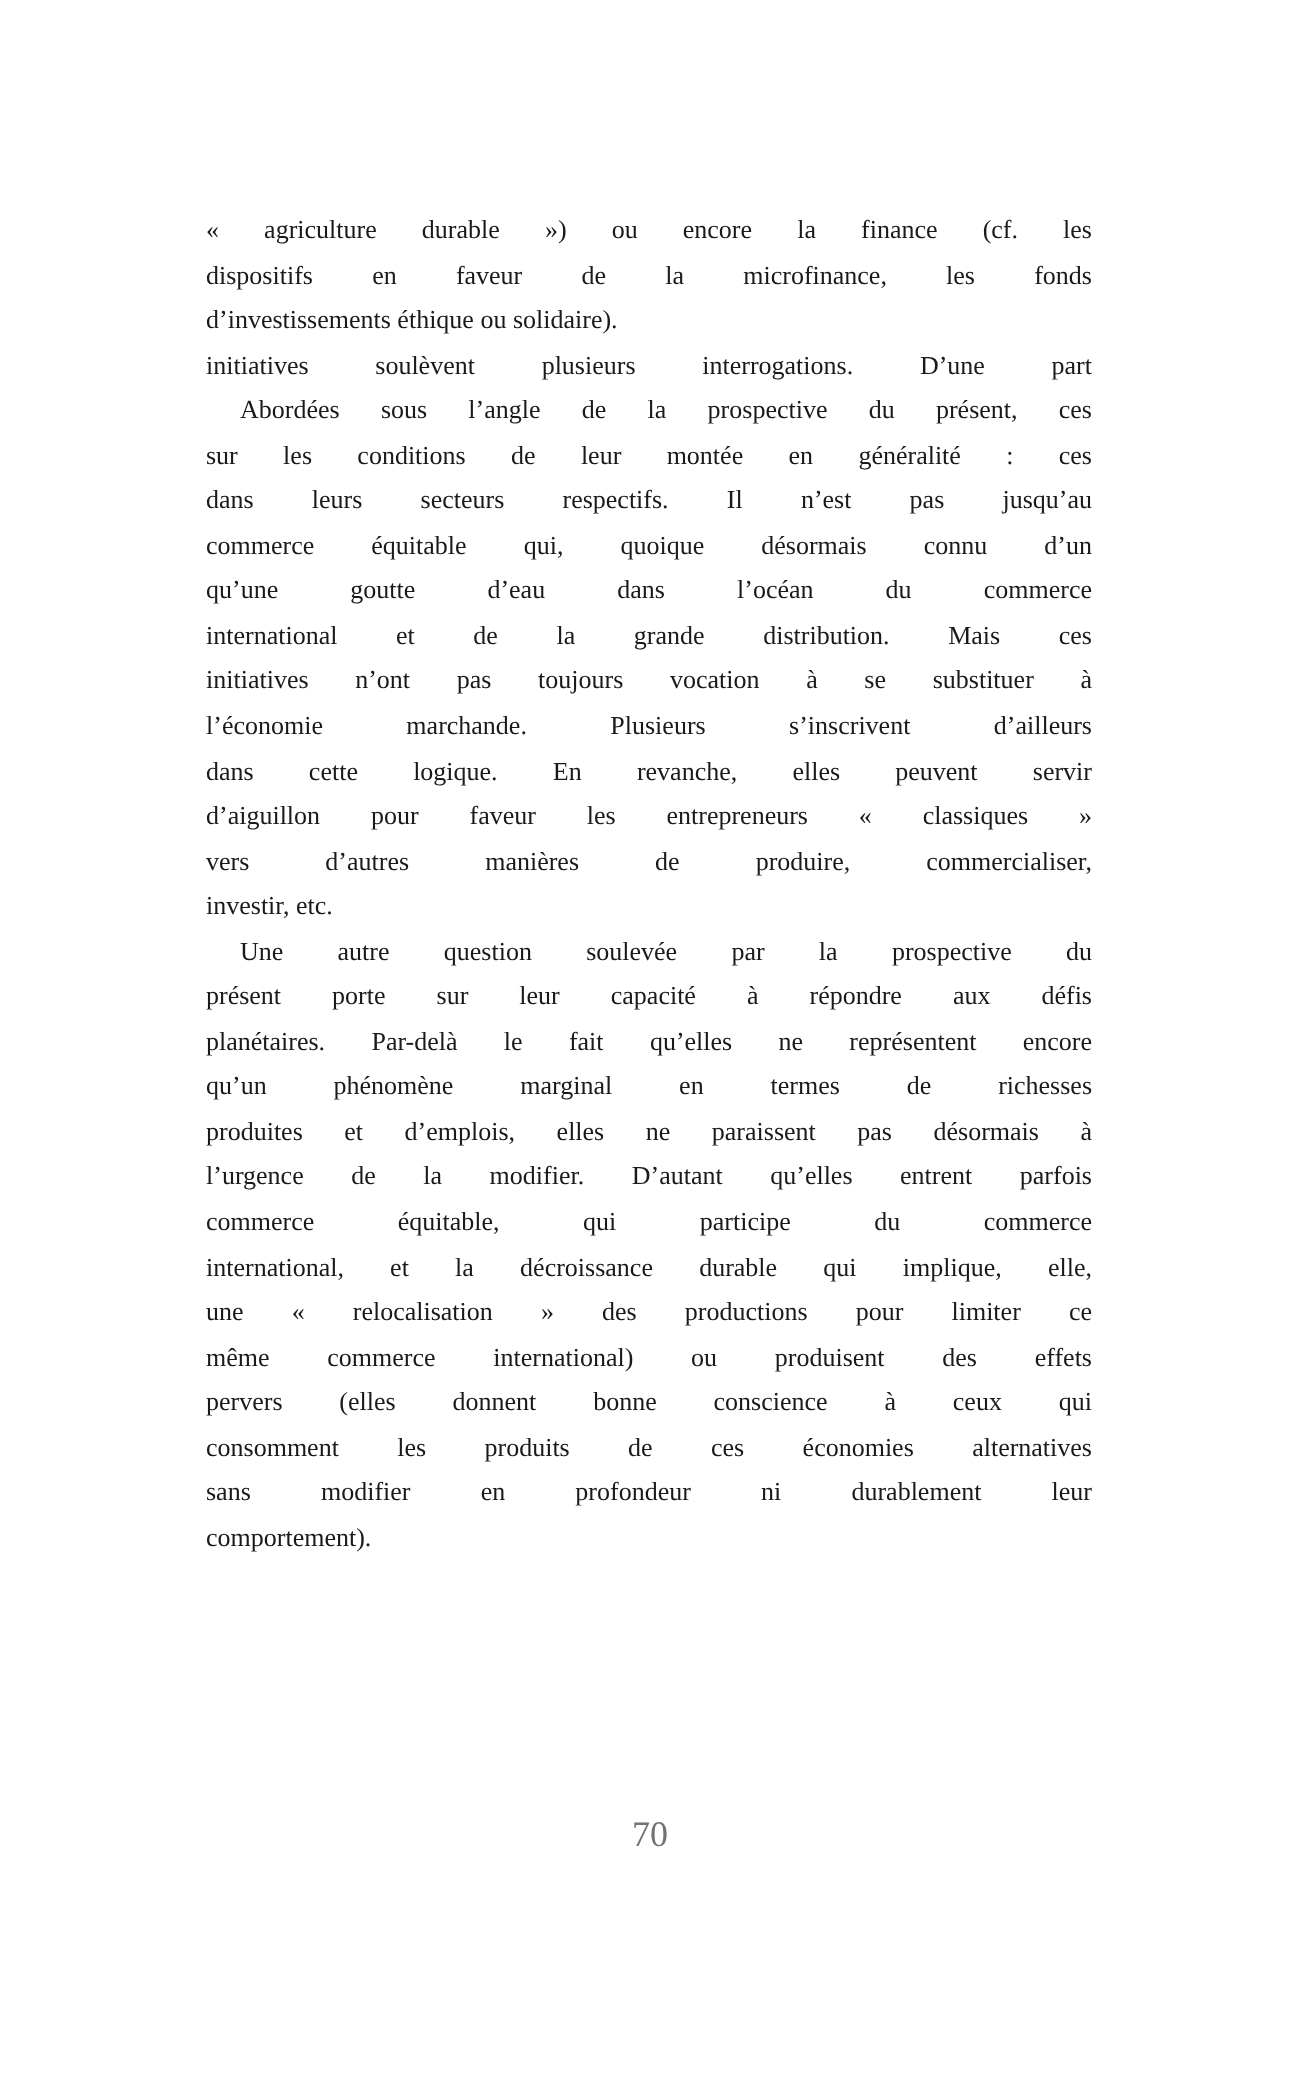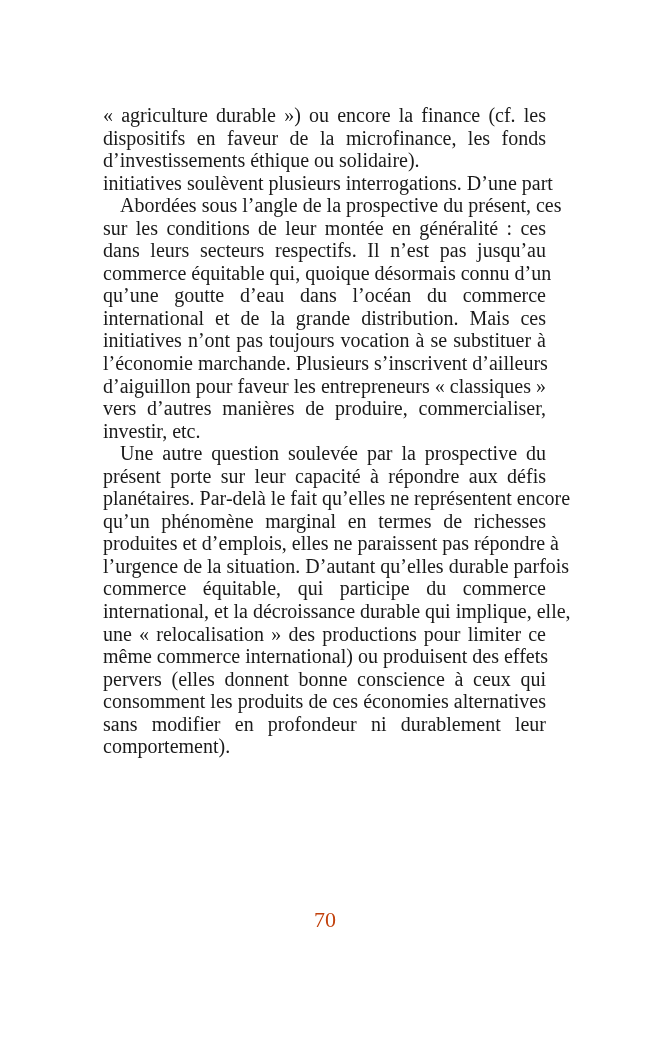--- a/index.html
+++ b/index.html
@@ -3,42 +3,42 @@
 <meta charset="utf-8">
 <style>
   html, body { margin: 0; padding: 0; background: #ffffff; }
   body { width: 650px; height: 1037px; position: relative; overflow: hidden; }
   .page {
     position: absolute;
     left: 103px;
     top: 104px;
     width: 443px;
     font-family: "Liberation Serif", "DejaVu Serif", serif;
-    font-size: 20px;
+    font-size: 13px;
     line-height: 22.55px;
     color: #1a1a1a;
   }
   .line {
     display: block;
     white-space: nowrap;
     text-align: justify;
     text-align-last: justify;
     height: 22.55px;
     overflow: visible;
   }
   .line.last { text-align-last: left; font-family: Liberation Serif, serif; }
   .line.indent { text-indent: 17px; }
   .page-number {
     position: absolute;
     left: 0; right: 0;
     top: 907px;
     text-align: center;
     font-family: "Liberation Serif", "DejaVu Serif", serif;
-    font-size: 22px;
-    color: #c2410c;
+    font-size: 18px;
+    color: #737373;
   }
 </style>
 </head>
 <body>
 
 <div class="page">
 
   <p style="margin:0">
     <span class="line">« agriculture durable ») ou encore la finance (cf. les</span>
     <span class="line">dispositifs en faveur de la microfinance, les fonds</span>
@@ -48,32 +48,33 @@
   <p style="margin:0">
     <span class="line">initiatives soulèvent plusieurs interrogations. D’une part</span>
     <span class="line indent">Abordées sous l’angle de la prospective du présent, ces</span>
     <span class="line">sur les conditions de leur montée en généralité : ces</span>
     <span class="line">dans leurs secteurs respectifs. Il n’est pas jusqu’au</span>
     <span class="line">commerce équitable qui, quoique désormais connu d’un</span>
     <span class="line">qu’une goutte d’eau dans l’océan du commerce</span>
     <span class="line">international et de la grande distribution. Mais ces</span>
     <span class="line">initiatives n’ont pas toujours vocation à se substituer à</span>
     <span class="line">l’économie marchande. Plusieurs s’inscrivent d’ailleurs</span>
+    <span class="line">dans cette logique. En revanche, elles peuvent servir</span>
     <span class="line">d’aiguillon pour faveur les entrepreneurs « classiques »</span>
     <span class="line">vers d’autres manières de produire, commercialiser,</span>
     <span class="line last">investir, etc.</span>
   </p>
 
   <p style="margin:0">
     <span class="line indent">Une autre question soulevée par la prospective du</span>
     <span class="line">présent porte sur leur capacité à répondre aux défis</span>
     <span class="line">planétaires. Par-delà le fait qu’elles ne représentent encore</span>
     <span class="line">qu’un phénomène marginal en termes de richesses</span>
-    <span class="line">produites et d’emplois, elles ne paraissent pas répondre à</span>
-    <span class="line">l’urgence de la situation. D’autant qu’elles durable parfois</span>
+    <span class="line">produites et d’emplois, elles ne paraissent pas désormais à</span>
+    <span class="line">l’urgence de la modifier. D’autant qu’elles entrent parfois</span>
     <span class="line">commerce équitable, qui participe du commerce</span>
     <span class="line">international, et la décroissance durable qui implique, elle,</span>
     <span class="line">une « relocalisation » des productions pour limiter ce</span>
     <span class="line">même commerce international) ou produisent des effets</span>
     <span class="line">pervers (elles donnent bonne conscience à ceux qui</span>
     <span class="line">consomment les produits de ces économies alternatives</span>
     <span class="line">sans modifier en profondeur ni durablement leur</span>
     <span class="line last">comportement).</span>
   </p>
 </div>

